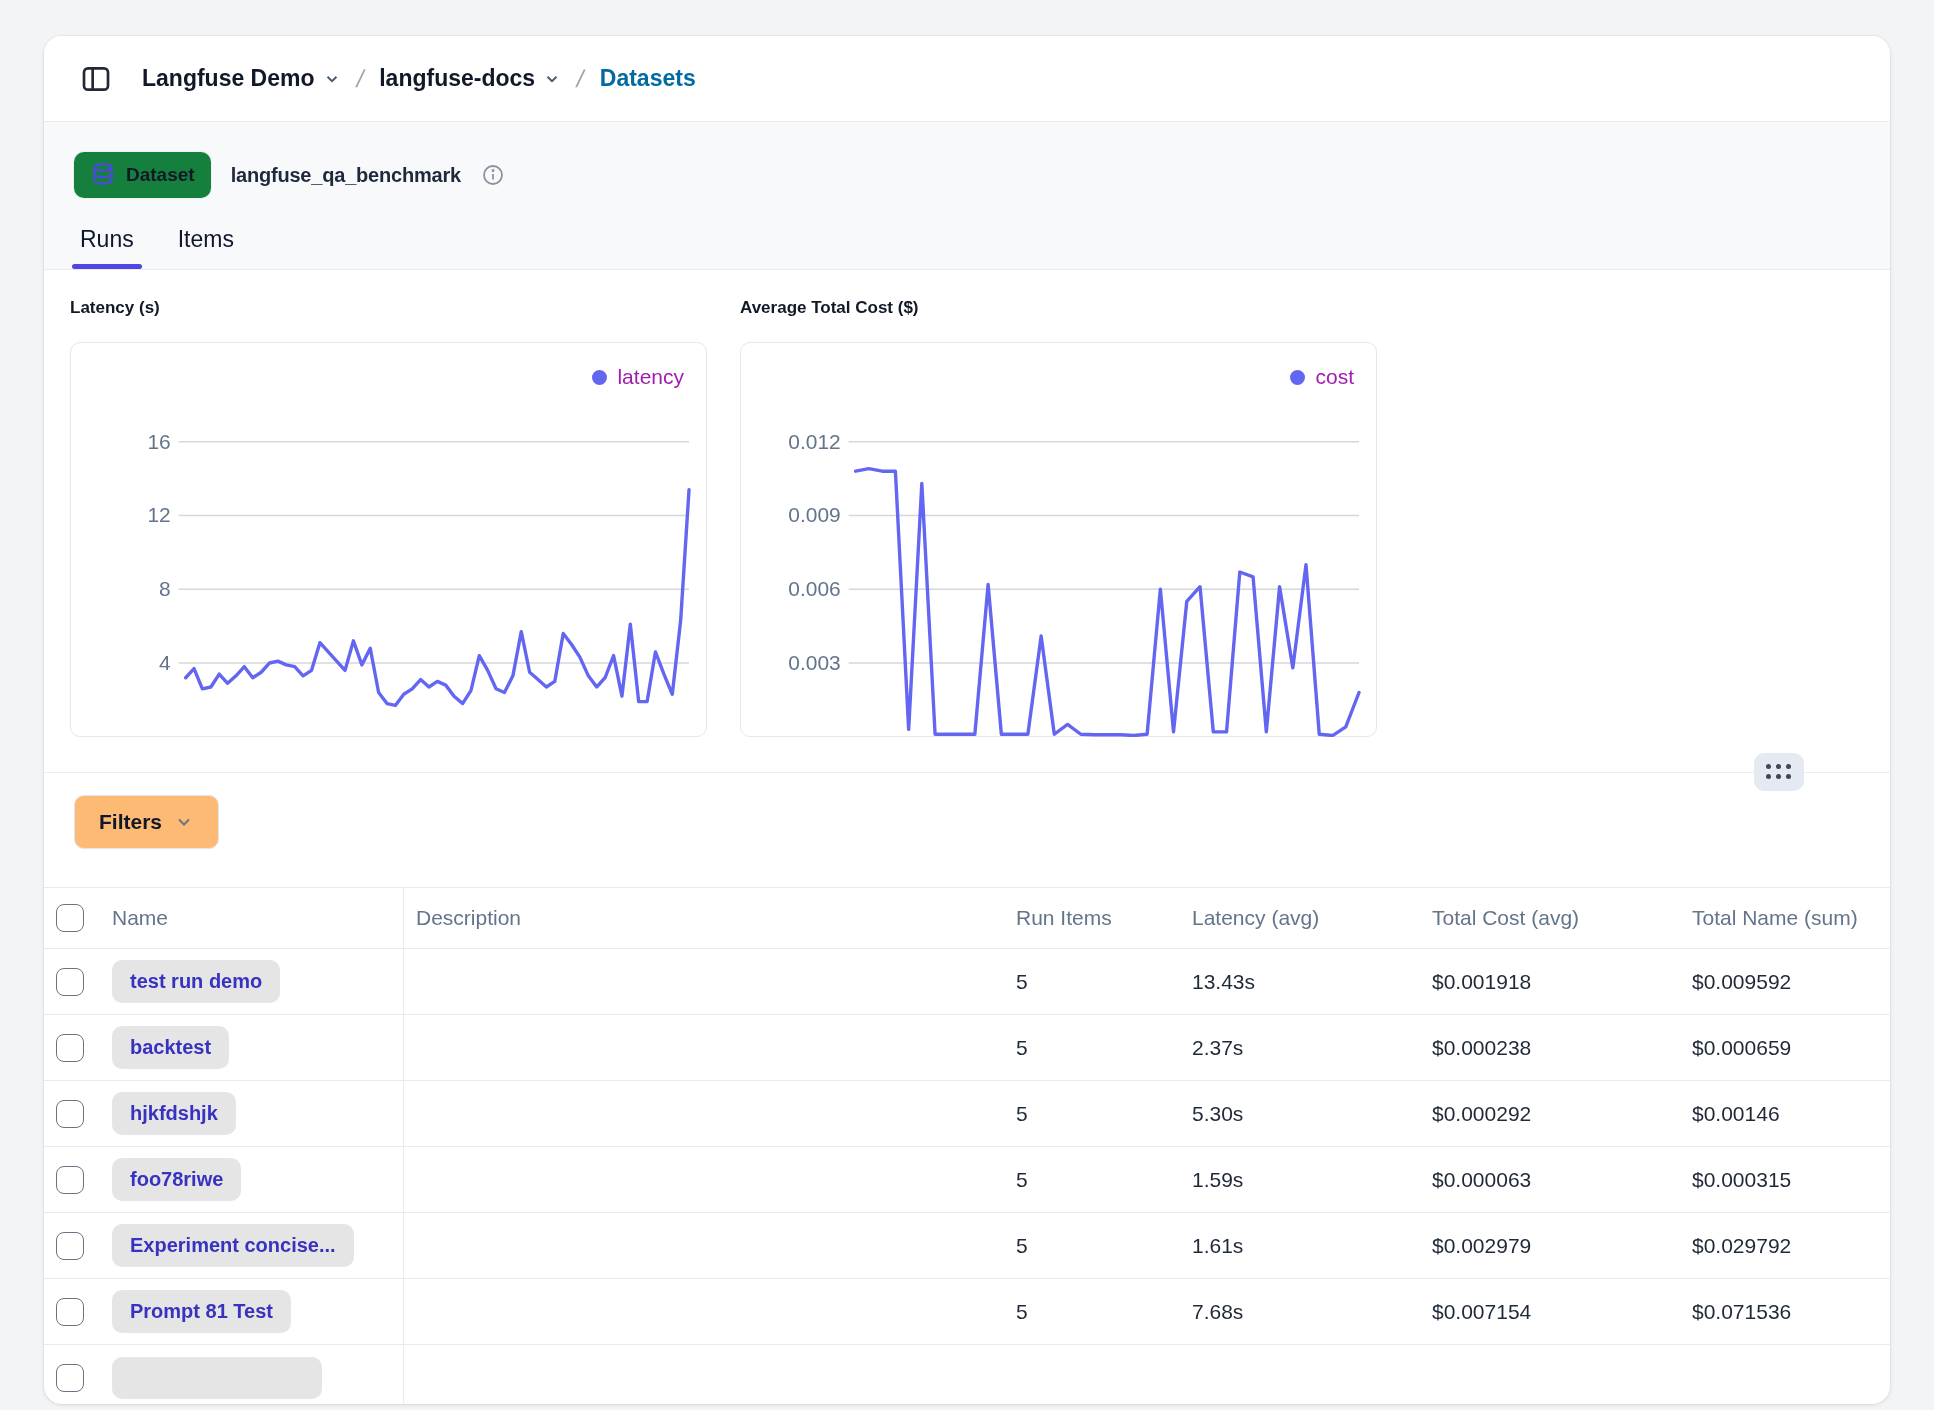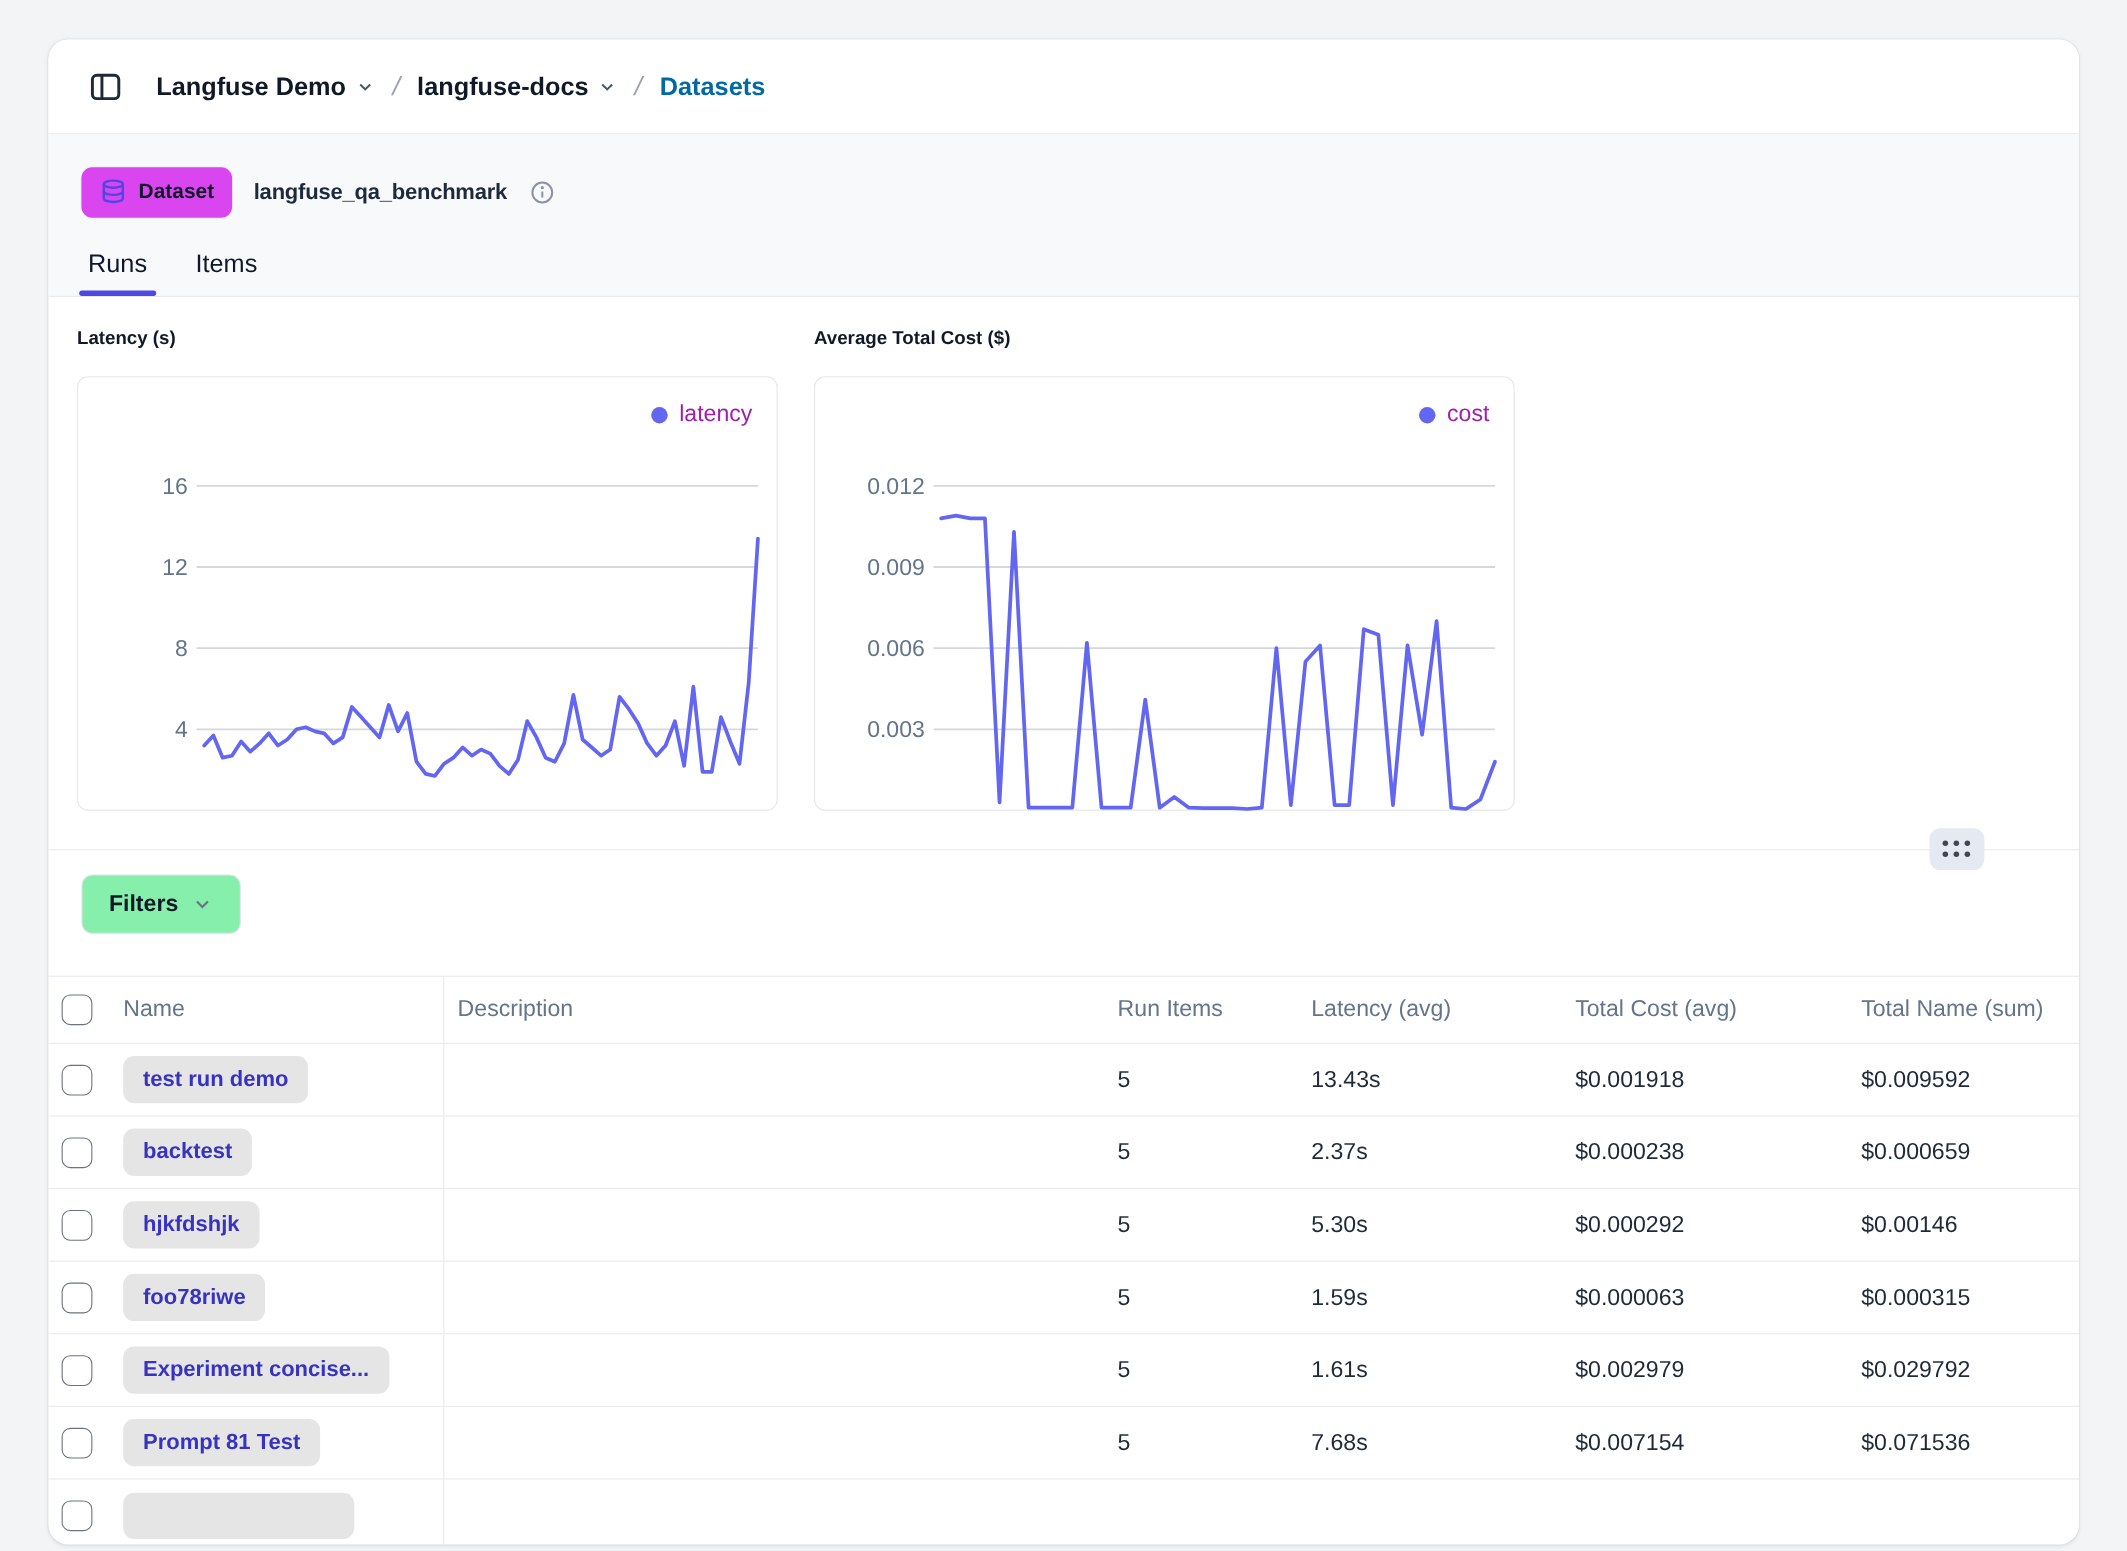--- a/index.html
+++ b/index.html
@@ -12,42 +12,42 @@
   
   .topbar { height:86px; display:flex; align-items:center; padding:0 30px; background:#fff; border-bottom:1px solid #e8eaee; }
   .panel-btn { width:44px; height:44px; display:flex; align-items:center; justify-content:center; border-radius:8px; cursor:pointer; }
   .crumbs { display:flex; align-items:center; margin-left:24px; gap:16px; }
   .crumb { display:flex; align-items:center; gap:8px; font-size:23px; font-weight:600; color:#111827; cursor:pointer; }
   .crumb-sep { font-size:24px; color:#9aa3af; font-weight:400; transform:skewX(-12deg); }
   .crumb-muted { font-size:23px; color:#0369a1; font-weight:700; }
   
   .headstrip { background:#f8f9fb; padding:30px 30px 0 30px; border-bottom:1px solid #e8eaee; }
   .titlerow { display:flex; align-items:center; gap:20px; }
-  .ds-badge { display:flex; align-items:center; gap:10px; background:#d946ef; border-radius:10px; padding:10px 16px; box-shadow:0 0 0 1px rgba(15,23,42,.04); }
+  .ds-badge { display:flex; align-items:center; gap:10px; background:#15803d; border-radius:10px; padding:10px 16px; box-shadow:0 0 0 1px rgba(15,23,42,.04); }
   .ds-badge span { font-size:19px; font-weight:700; color:#111827; }
   .page-title { font-size:20px; font-weight:700; color:#1e293b; letter-spacing:-.2px; }
   .tabs { display:flex; gap:44px; margin-top:28px; padding-left:6px; }
   .tab { font-size:23px; font-weight:500; color:#0f172a; padding-bottom:16px; position:relative; cursor:pointer; }
   .tab.active::after { content:""; position:absolute; left:-8px; right:-8px; bottom:0; height:5px; border-radius:3px; background:#4f46e5; }
   
   .charts-section { padding:24px 26px 0 26px; height:503px; border-bottom:1px solid #e9ecf1; position:relative; }
   .charts-wrap { display:flex; gap:33px; }
   .chart-col { width:637px; }
   .chart-title { font-size:17px; font-weight:600; color:#111827; margin:4px 0 24px 0; }
   .chart-card { position:relative; width:637px; height:395px; border:1px solid #e5e7eb; border-radius:10px; background:#fff; }
   .chart-card svg { position:absolute; inset:0; }
   .legend { position:absolute; top:22px; right:22px; display:flex; align-items:center; gap:10px; }
   .legend-dot { width:15px; height:15px; border-radius:50%; }
   .legend-label { font-size:21px; color:#a21caf; }
   .grid-handle { position:absolute; bottom:-19px; right:86px; width:50px; height:38px; background:#e5e9f1; border-radius:10px; display:flex; align-items:center; justify-content:center; cursor:grab; }
   .dots { display:grid; grid-template-columns:repeat(3, 6px); grid-template-rows:repeat(2, 6px); gap:4px; }
   .dots i { width:5px; height:5px; border-radius:50%; background:#3f4754; }
   
   .filters-row { position:relative; padding:22px 30px 0 30px; height:114px; }
-  .filters-btn { display:inline-flex; align-items:center; gap:12px; padding:14px 24px; border:1px solid #e2e5ea; border-radius:10px; background:#86efac; font-size:21px; font-weight:600; color:#111827; cursor:pointer; }
+  .filters-btn { display:inline-flex; align-items:center; gap:12px; padding:14px 24px; border:1px solid #e2e5ea; border-radius:10px; background:#fdba74; font-size:21px; font-weight:600; color:#111827; cursor:pointer; }
   
   .tbl-header, .tbl-row {
     display:grid; grid-template-columns:56px 304px 600px 176px 240px 260px 1fr;
     align-items:stretch;
   }
   .tbl-header { height:62px; border-top:1px solid #e8eaee; border-bottom:1px solid #e8eaee; }
   .tbl-header .cell { color:#64748b; font-size:21px; font-weight:500; }
   .cell { display:flex; align-items:center; padding-left:12px; min-width:0; }
   .cell.name-col { border-right:1px solid #e8eaee; }
   .tbl-row { height:66px; border-bottom:1px solid #e8eaee; }

